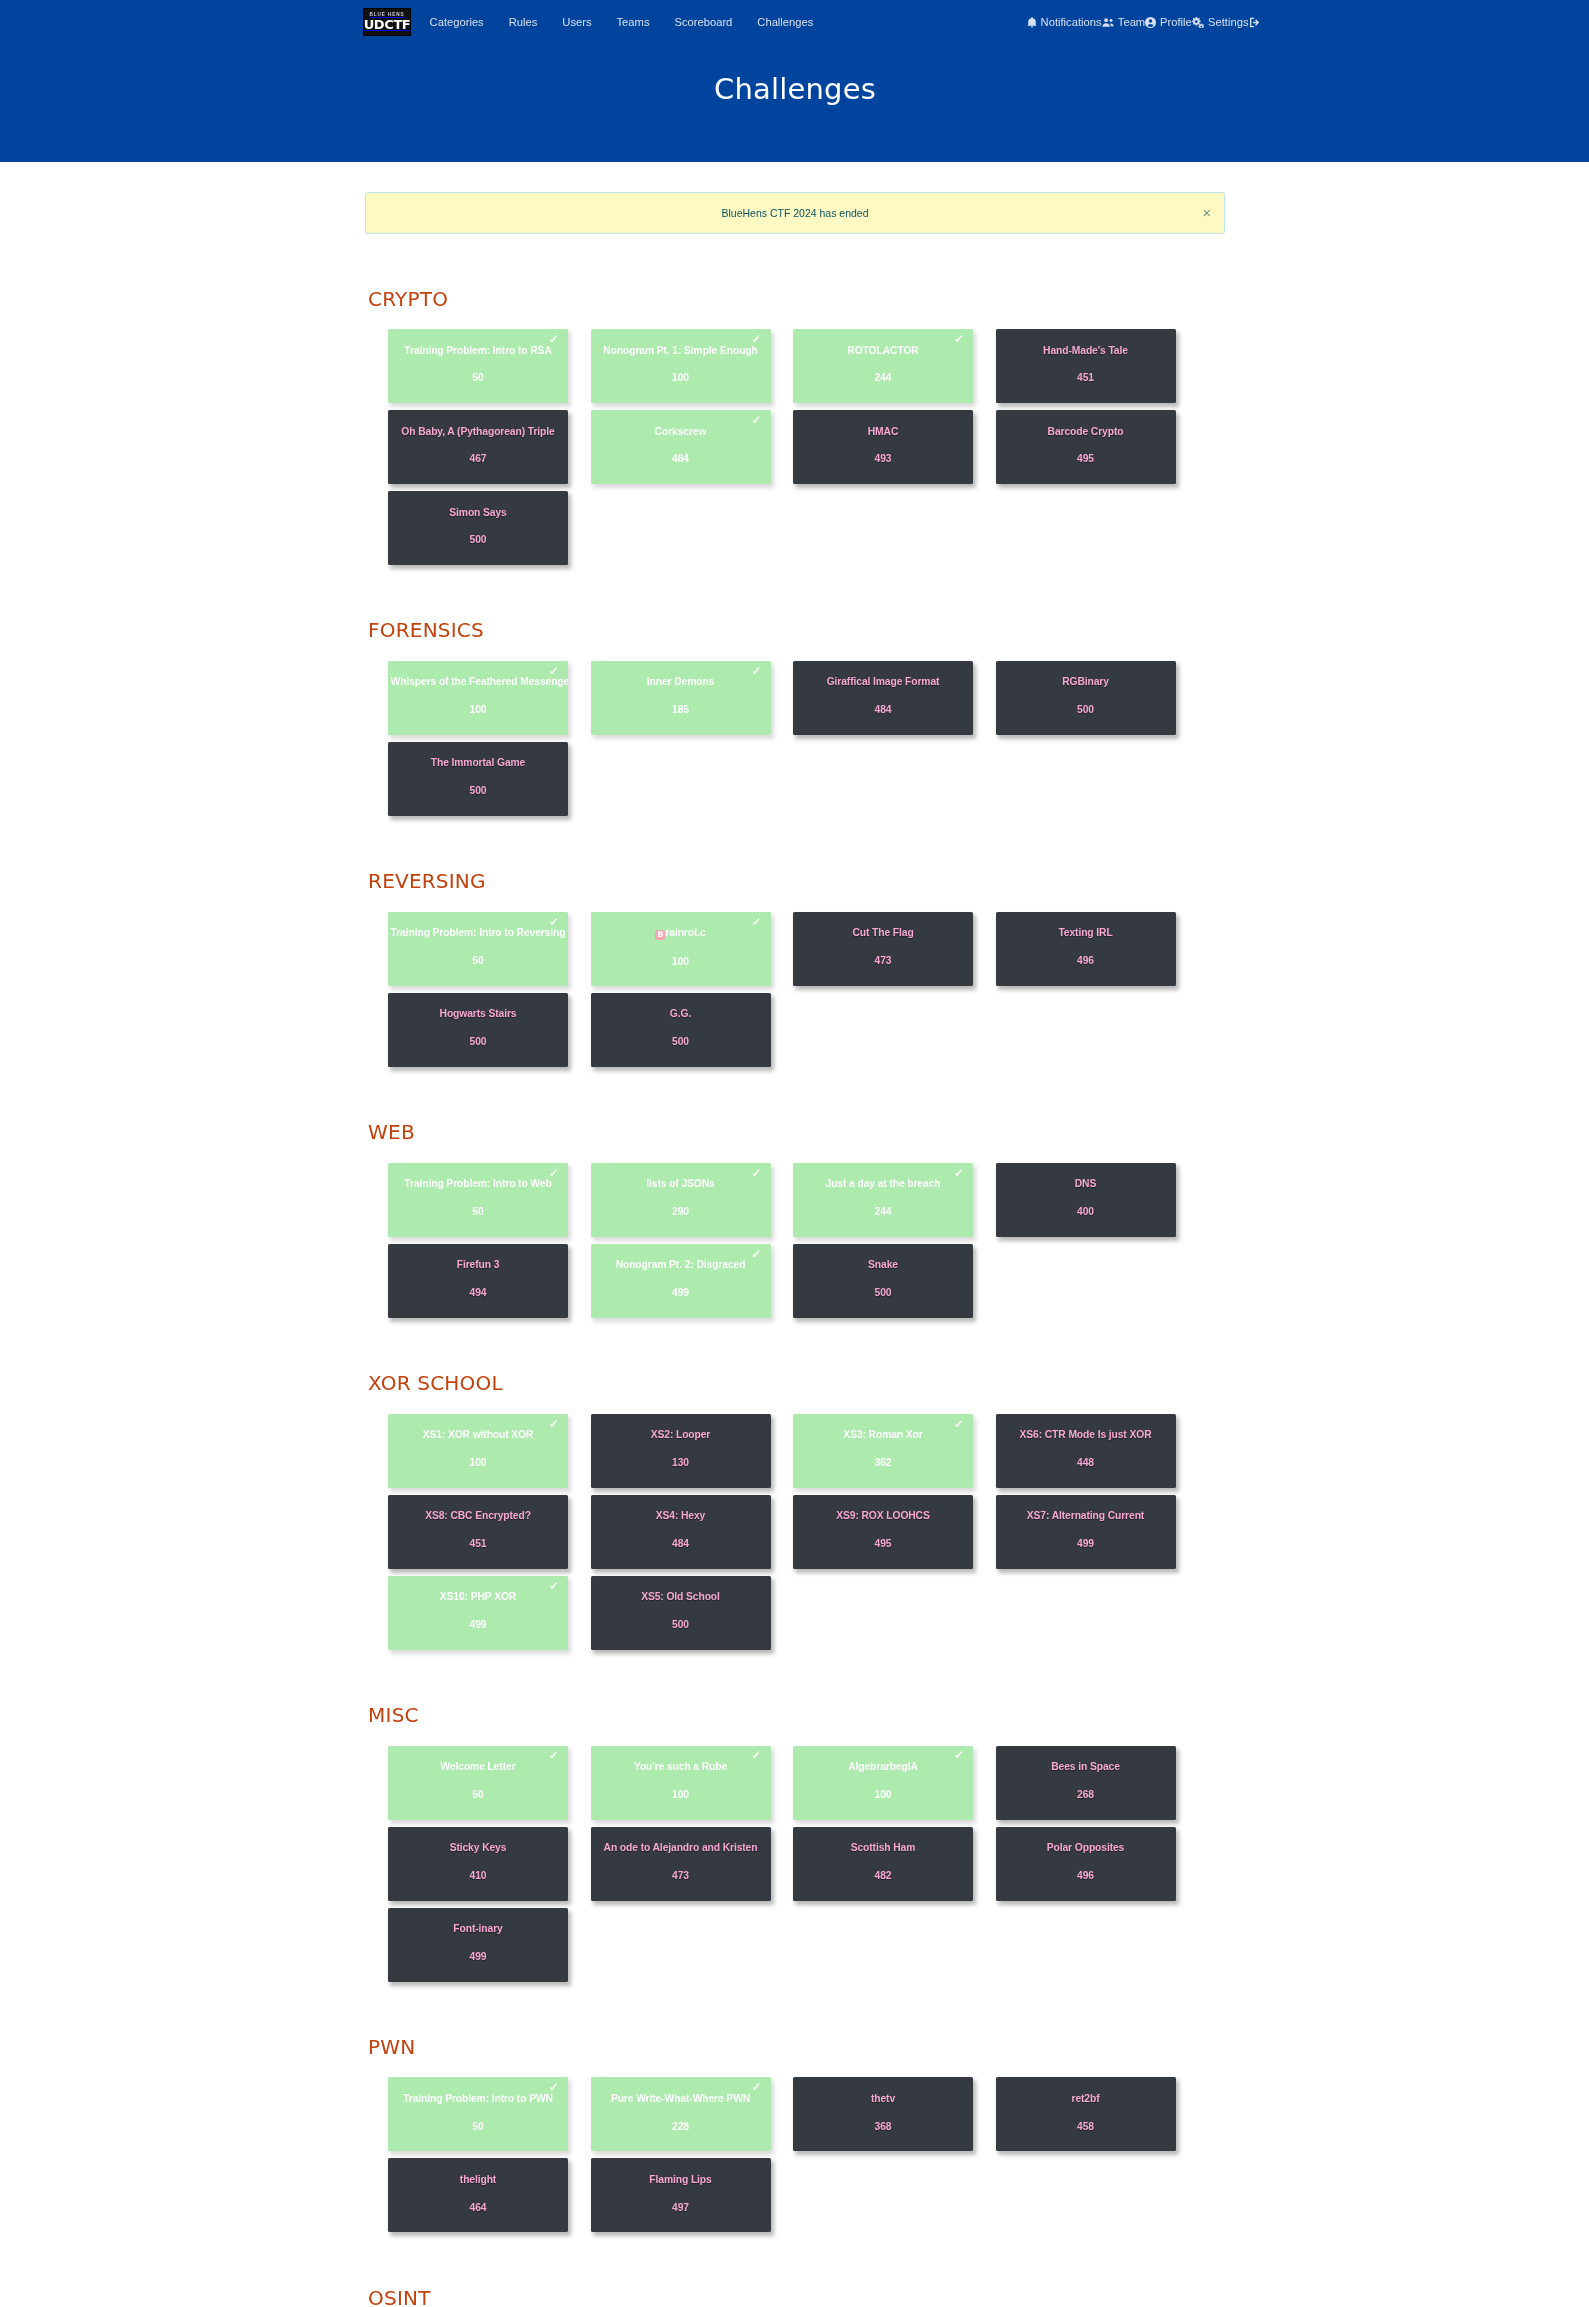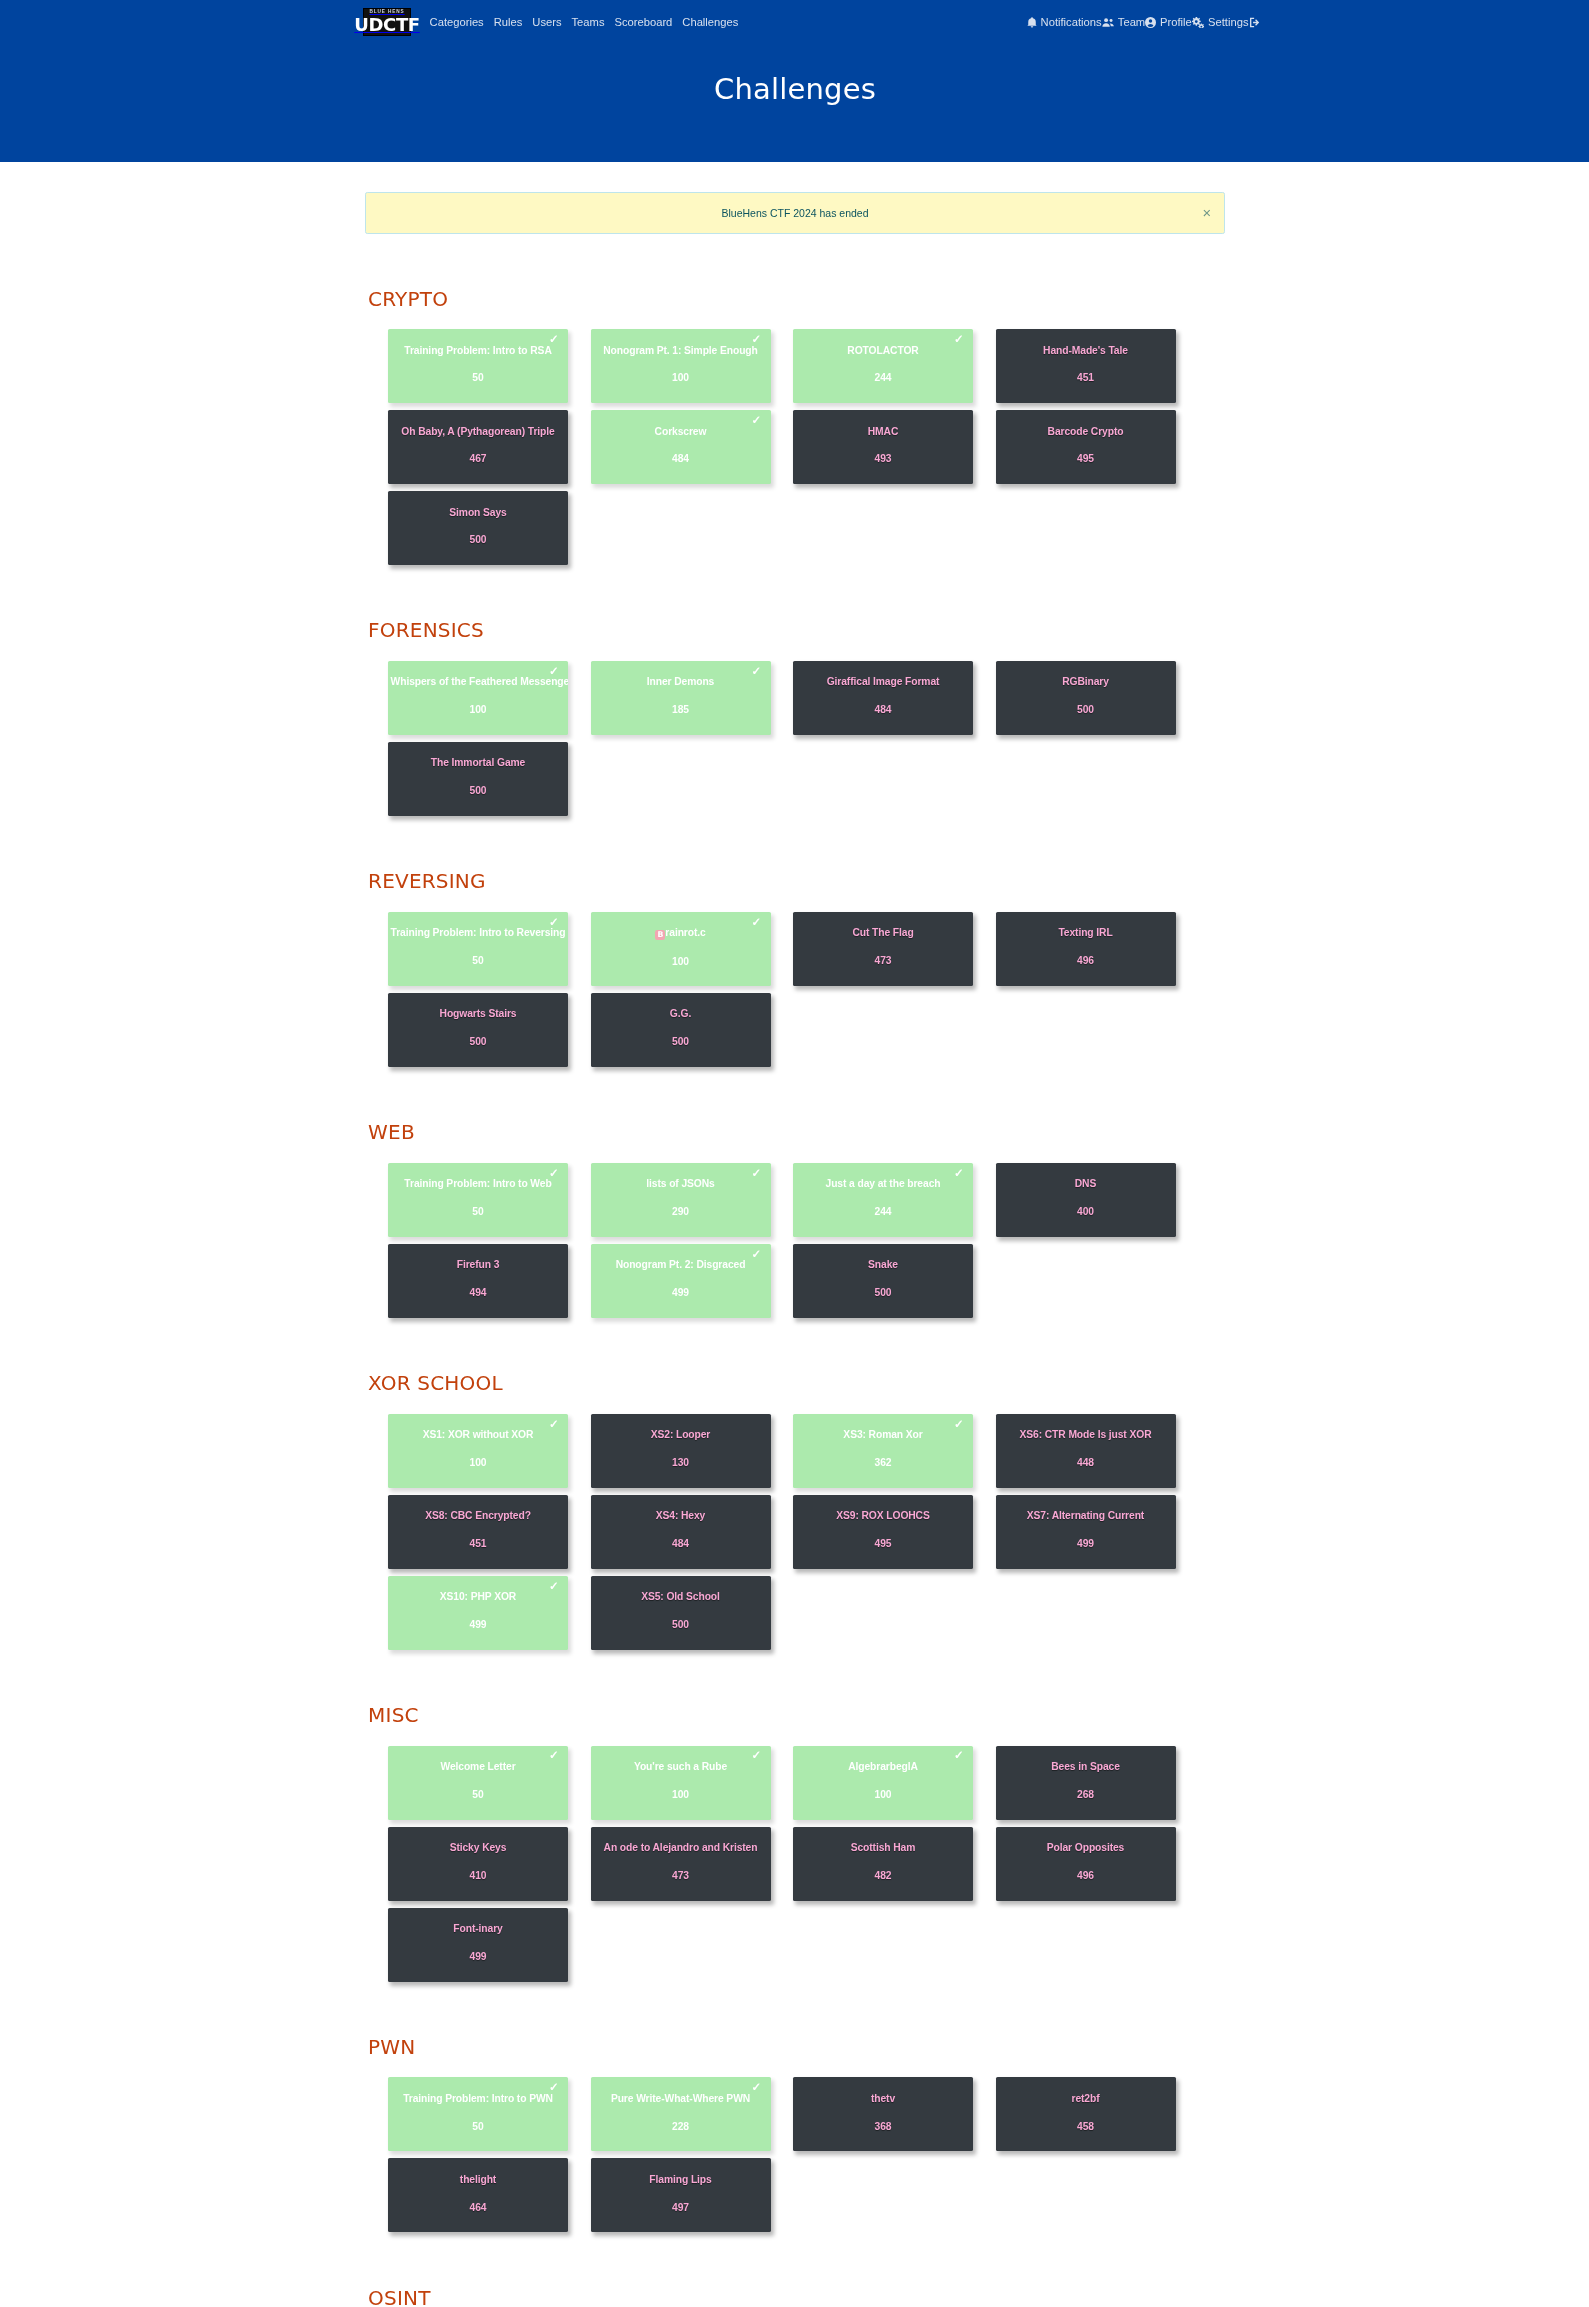--- a/index.html
+++ b/index.html
@@ -45,26 +45,26 @@
     border: 0.8px solid #000;
   }
   .brand-logo .l1 {
     font-size: 4.7px;
     letter-spacing: 0.9px;
     font-weight: 700;
     color: #cfd6e4;
     margin-bottom: 0.8px;
   }
   .brand-logo .l2 {
-    font-size: 18px;
+    font-size: 13px;
     font-weight: 900;
     letter-spacing: -0.4px;
     font-family: "DejaVu Sans", sans-serif;
   }
-  .nav-left { display: flex; align-items: center; gap: 10px; }
+  .nav-left { display: flex; align-items: center; gap: 25px; }
   .nav-right { display: flex; align-items: center; gap: 0; margin-left: auto; }
   .nav-link {
     color: #d7e0ee;
     font-size: 11.2px;
     text-decoration: none;
     white-space: nowrap;
     display: inline-flex;
     align-items: center;
     gap: 3.9px;
     cursor: pointer;

